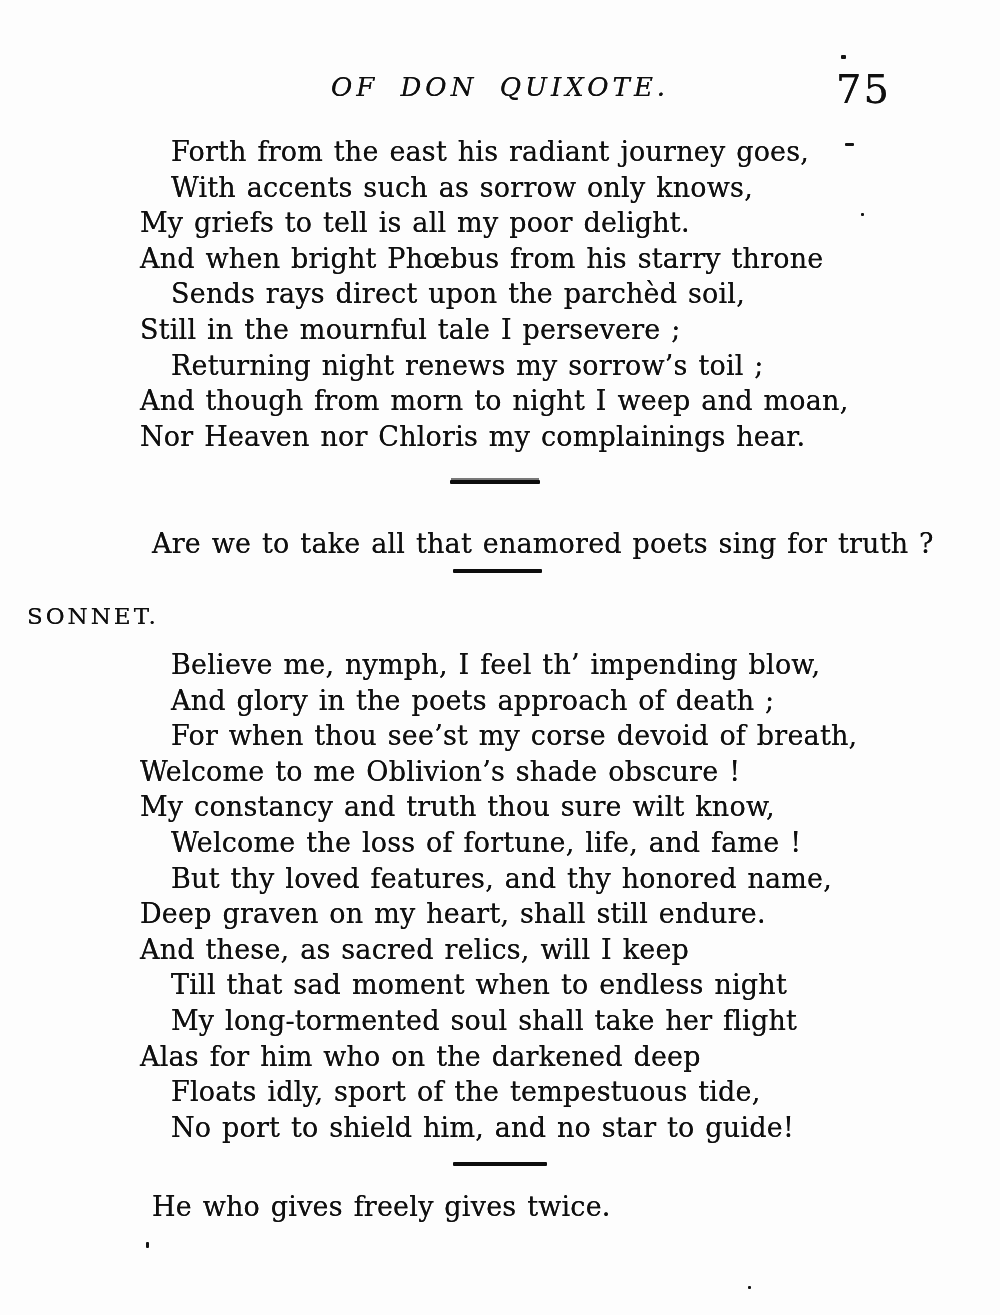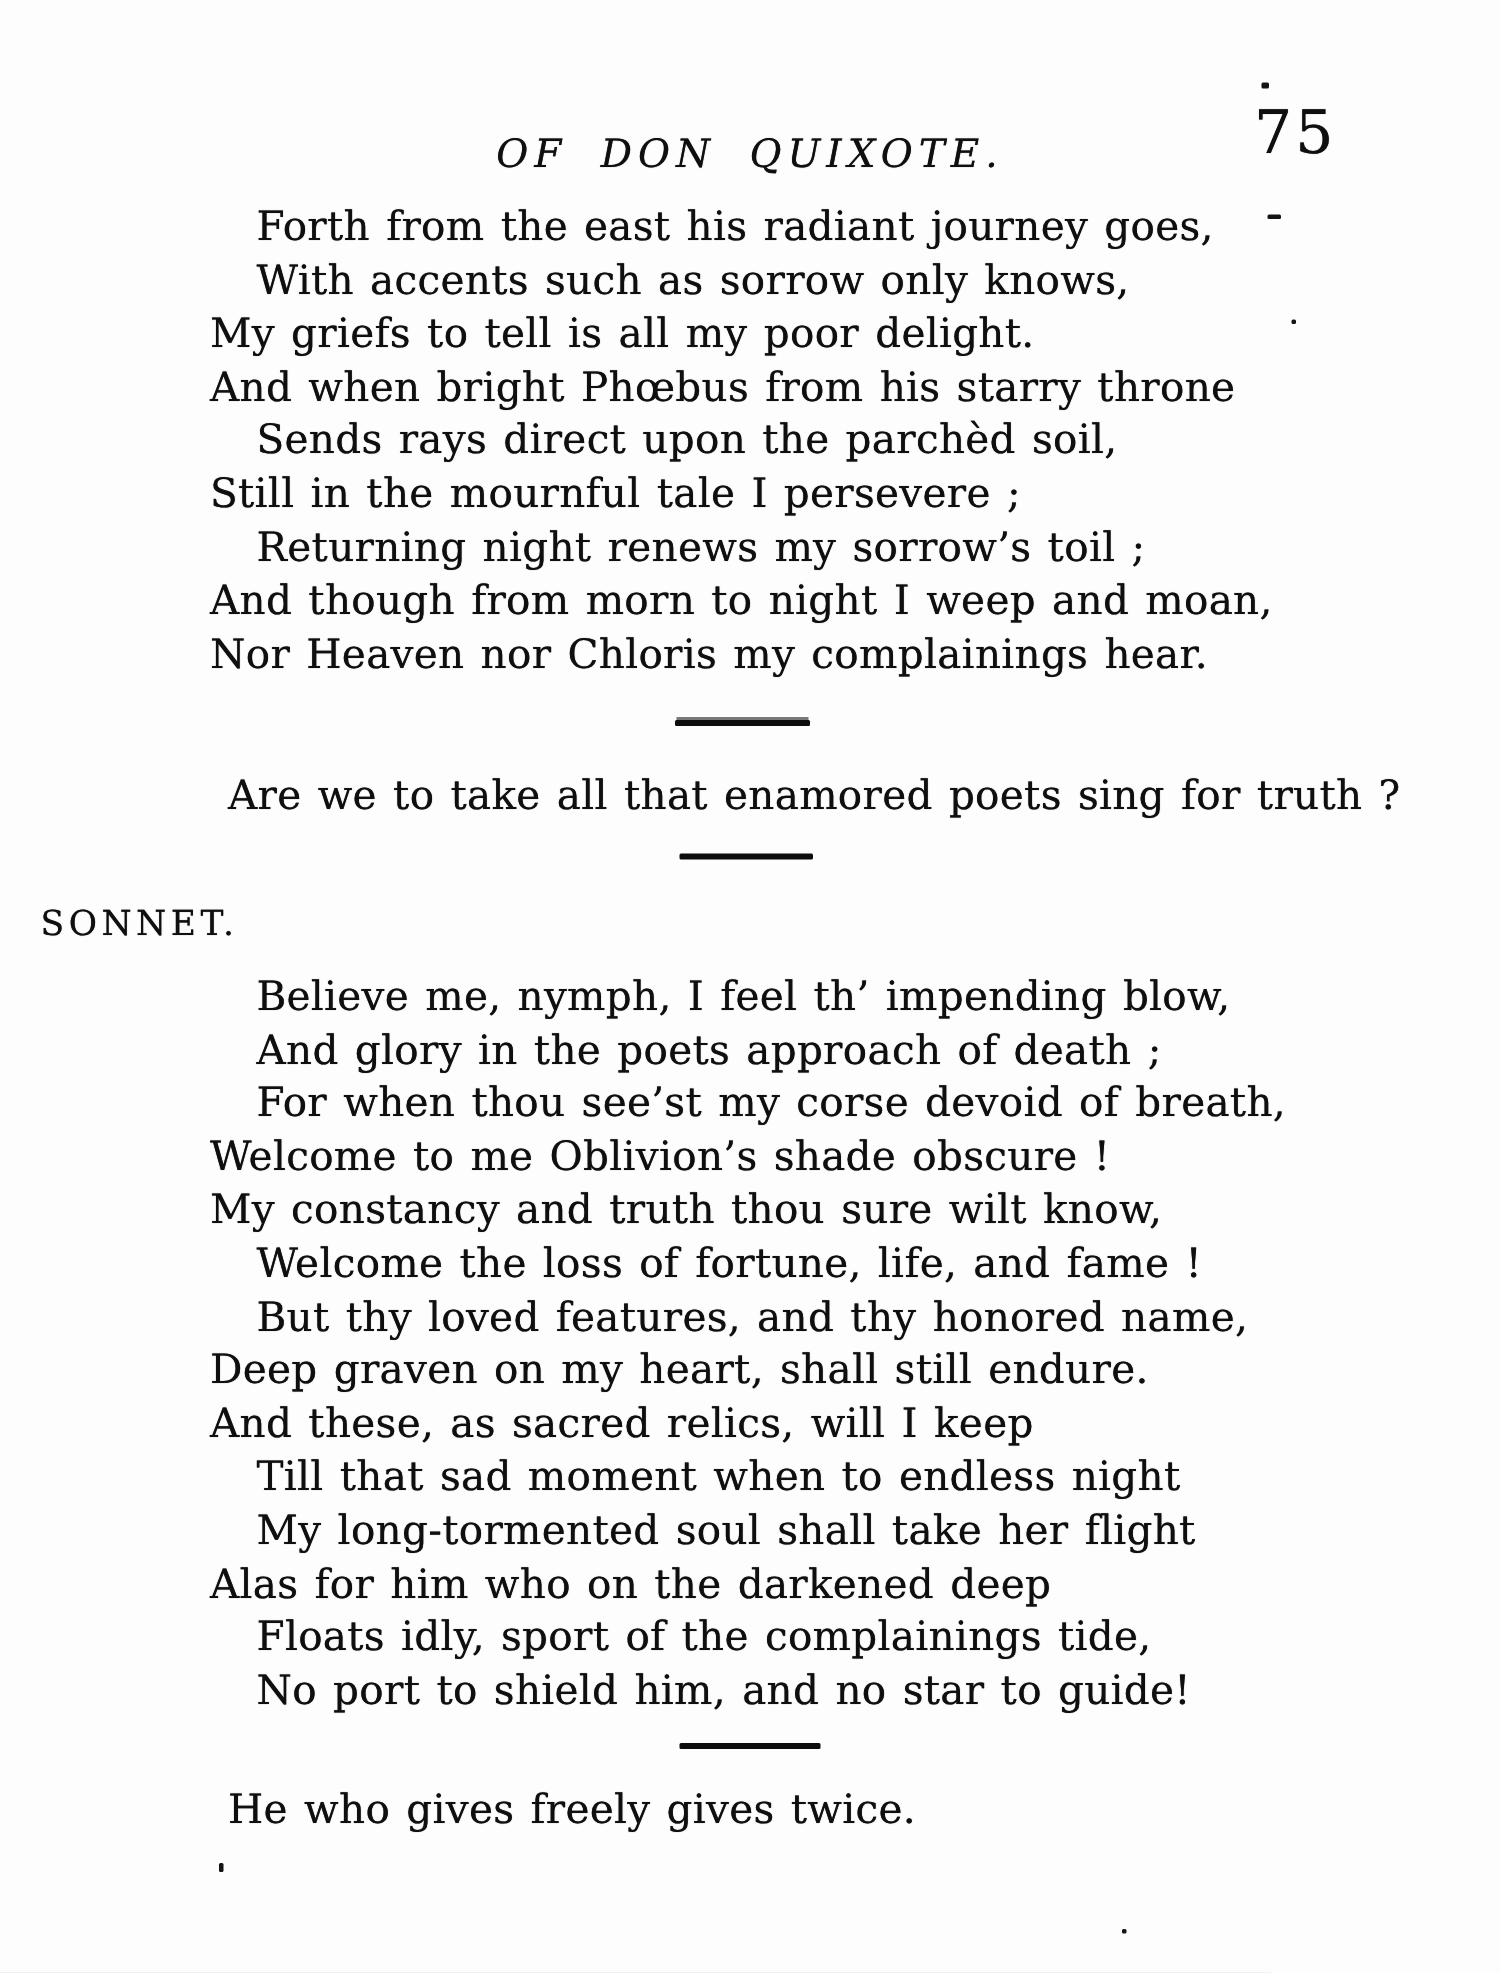--- a/index.html
+++ b/index.html
@@ -17,21 +17,21 @@
     font-family: "DejaVu Serif", "Liberation Serif", serif;
     color: #0f0f0f;
   }
   .txt {
     text-shadow: 0 0 0.5px rgba(10,10,10,0.85);
     white-space: nowrap;
   }
   
   .running-title {
     position: absolute;
-    top: 88px;
+    top: 72px;
     left: 0;
     width: 1000px;
     text-align: center;
     font-style: italic;
     font-size: 26px;
     letter-spacing: 4px;
     word-spacing: 10px;
   }
   .page-number {
     position: absolute;
@@ -58,21 +58,21 @@
   #poem-1 { top: 134px; }
   #sonnet-body { top: 647px; }
   .single-line {
     position: absolute;
     left: 152px;
     font-size: 27px;
     letter-spacing: 0.2px;
     word-spacing: 2px;
     line-height: 30px;
   }
-  #interlude { top: 516px; text-align: center; }
+  #interlude { top: 529px; text-align: center; }
   #closing { top: 1192px; }
   
   .divider {
     position: absolute;
     background: #0d0d0d;
     border-radius: 1px;
   }
   #divider-1 { top: 480px; left: 450px; width: 90px; height: 4px; box-shadow: 0 -3px 0 -1px rgba(13,13,13,0.55); }
   #divider-2 { top: 569px; left: 453px; width: 89px; height: 4px; }
   #divider-3 { top: 1162px; left: 453px; width: 94px; height: 4px; }
@@ -133,21 +133,21 @@
     <div class="line in txt">For when thou see’st my corse devoid of breath,</div>
     <div class="line txt">Welcome to me Oblivion’s shade obscure !</div>
     <div class="line txt">My constancy and truth thou sure wilt know,</div>
     <div class="line in txt">Welcome the loss of fortune, life, and fame !</div>
     <div class="line in txt">But thy loved features, and thy honored name,</div>
     <div class="line txt">Deep graven on my heart, shall still endure.</div>
     <div class="line txt">And these, as sacred relics, will I keep</div>
     <div class="line in txt">Till that sad moment when to endless night</div>
     <div class="line in txt">My long-tormented soul shall take her flight</div>
     <div class="line txt">Alas for him who on the darkened deep</div>
-    <div class="line in txt">Floats idly, sport of the complainings tide,</div>
+    <div class="line in txt">Floats idly, sport of the tempestuous tide,</div>
     <div class="line in txt">No port to shield him, and no star to guide!</div>
   </div>
 
   <div class="divider" id="divider-3"></div>
 
   <div class="single-line txt" id="closing">He who gives freely gives twice.</div>
 
   <div class="speck" id="speck-1"></div>
   <div class="speck" id="speck-2"></div>
   <div class="speck" id="speck-3"></div>

